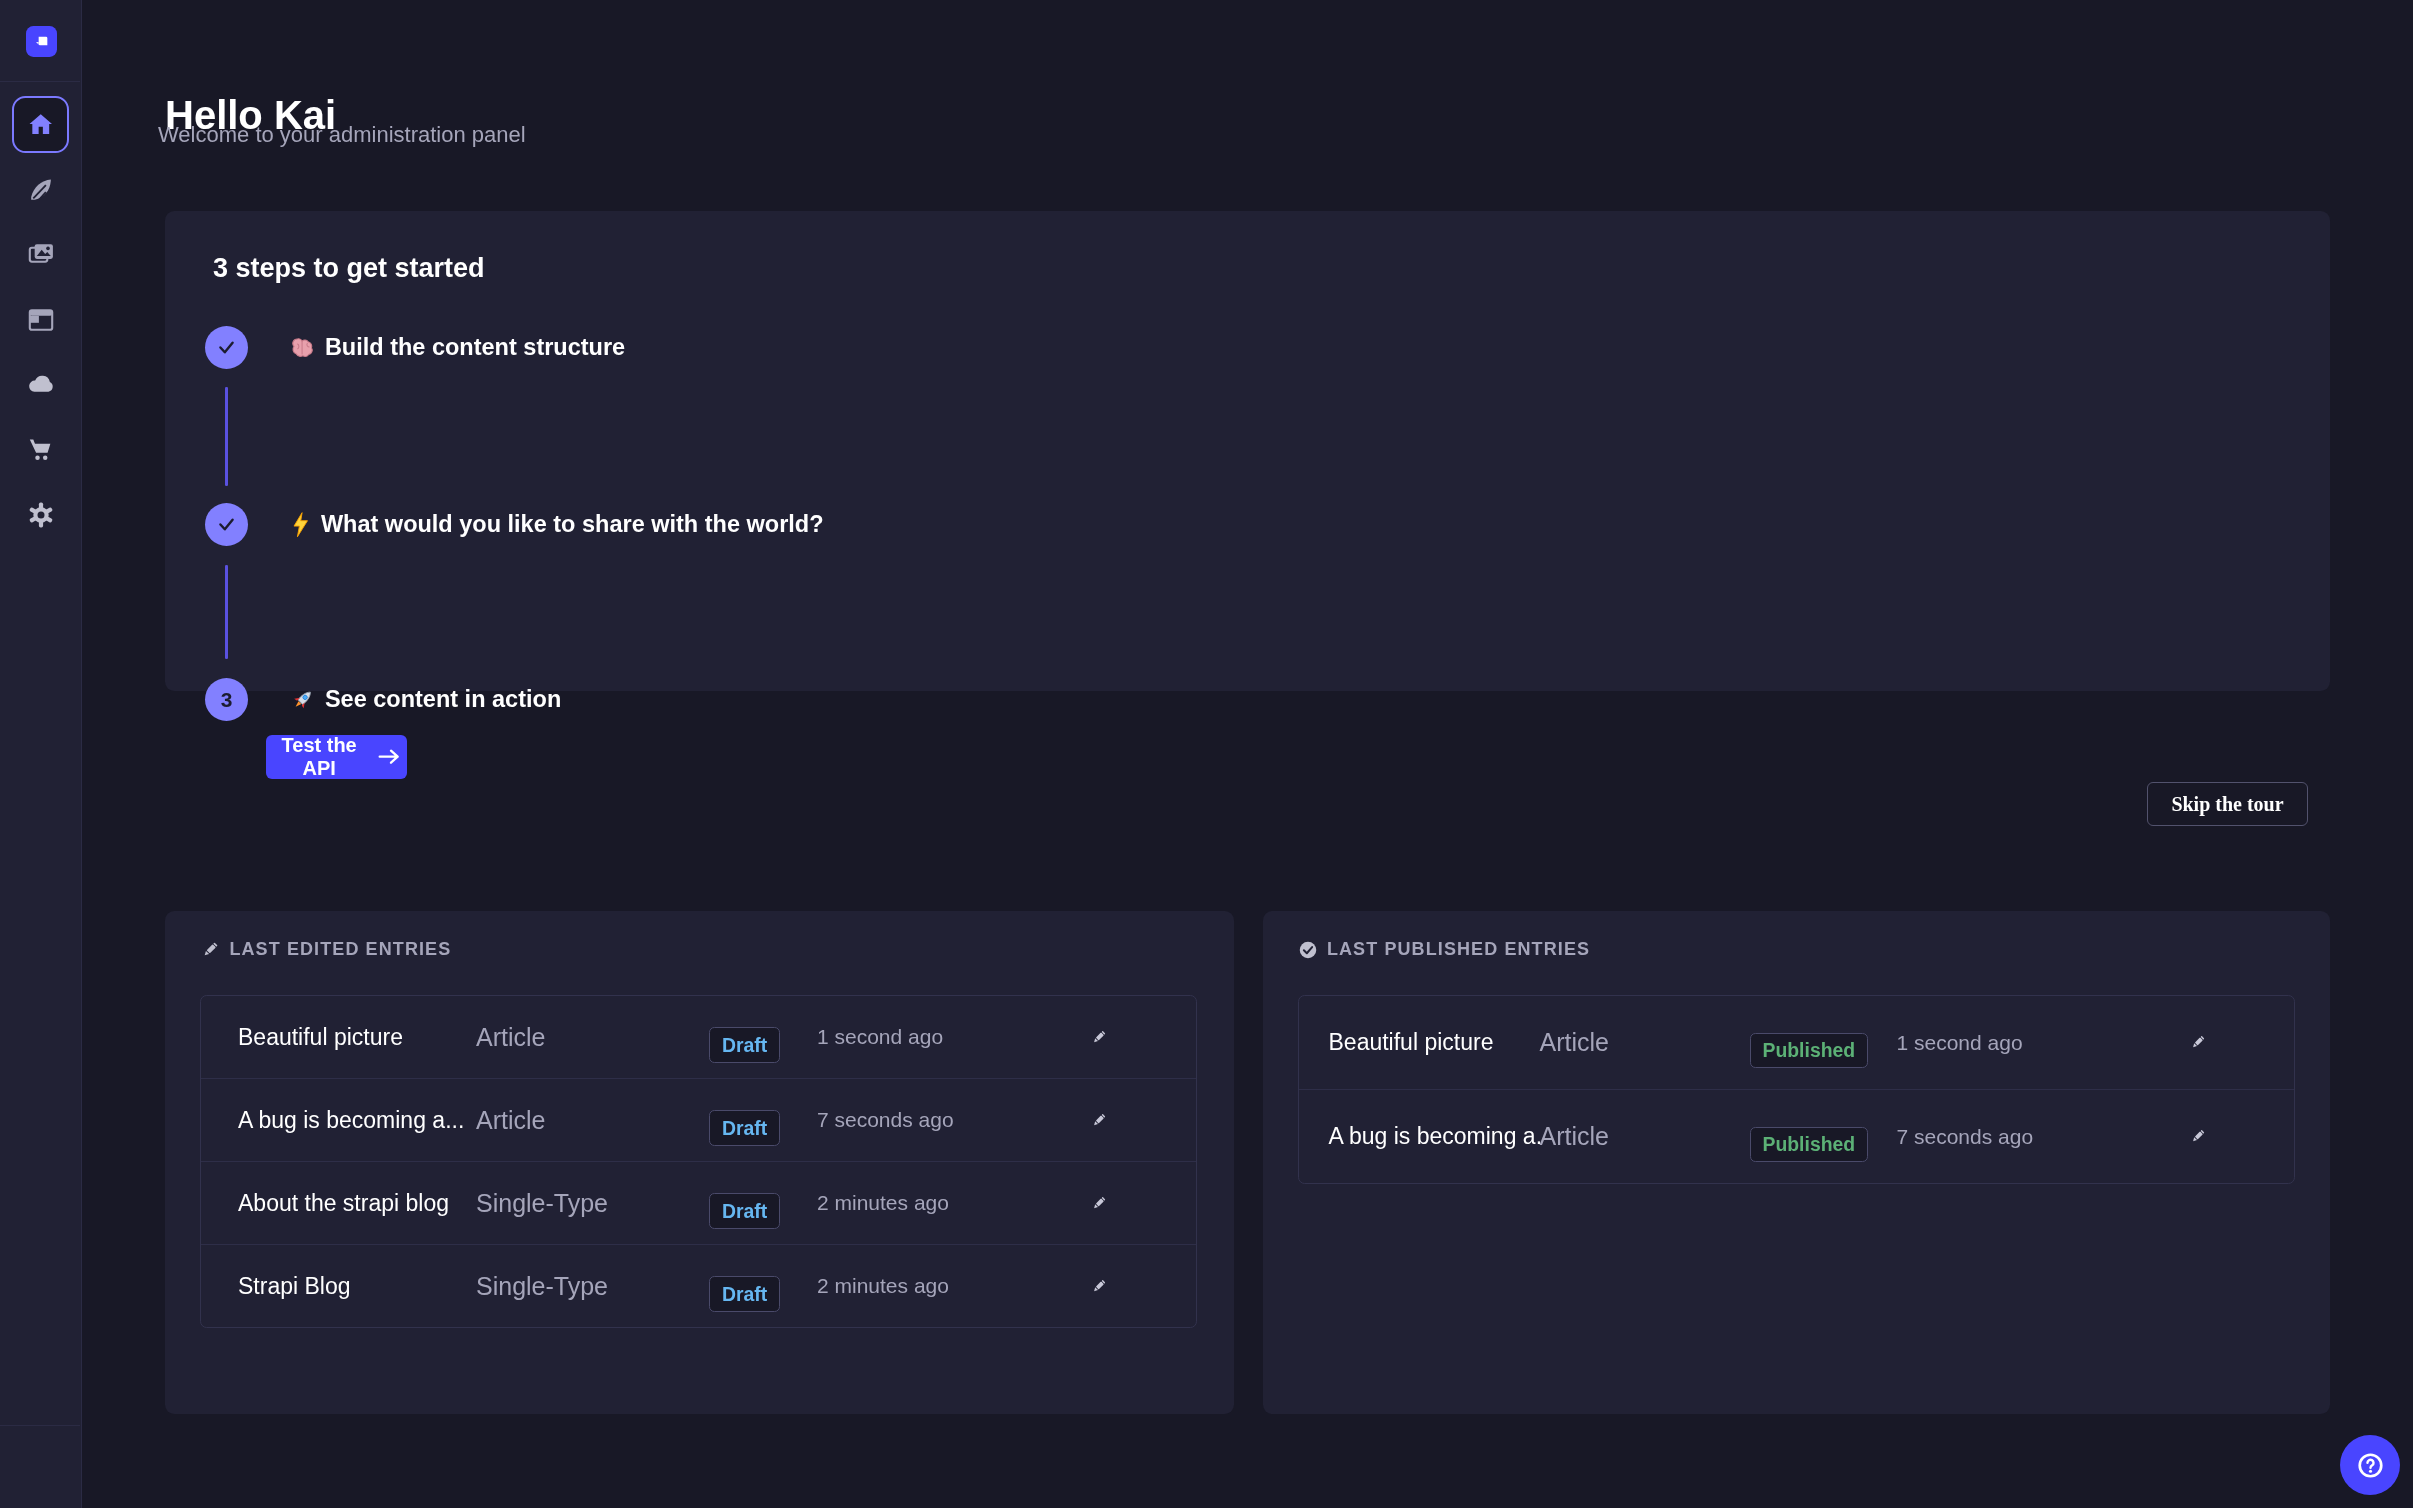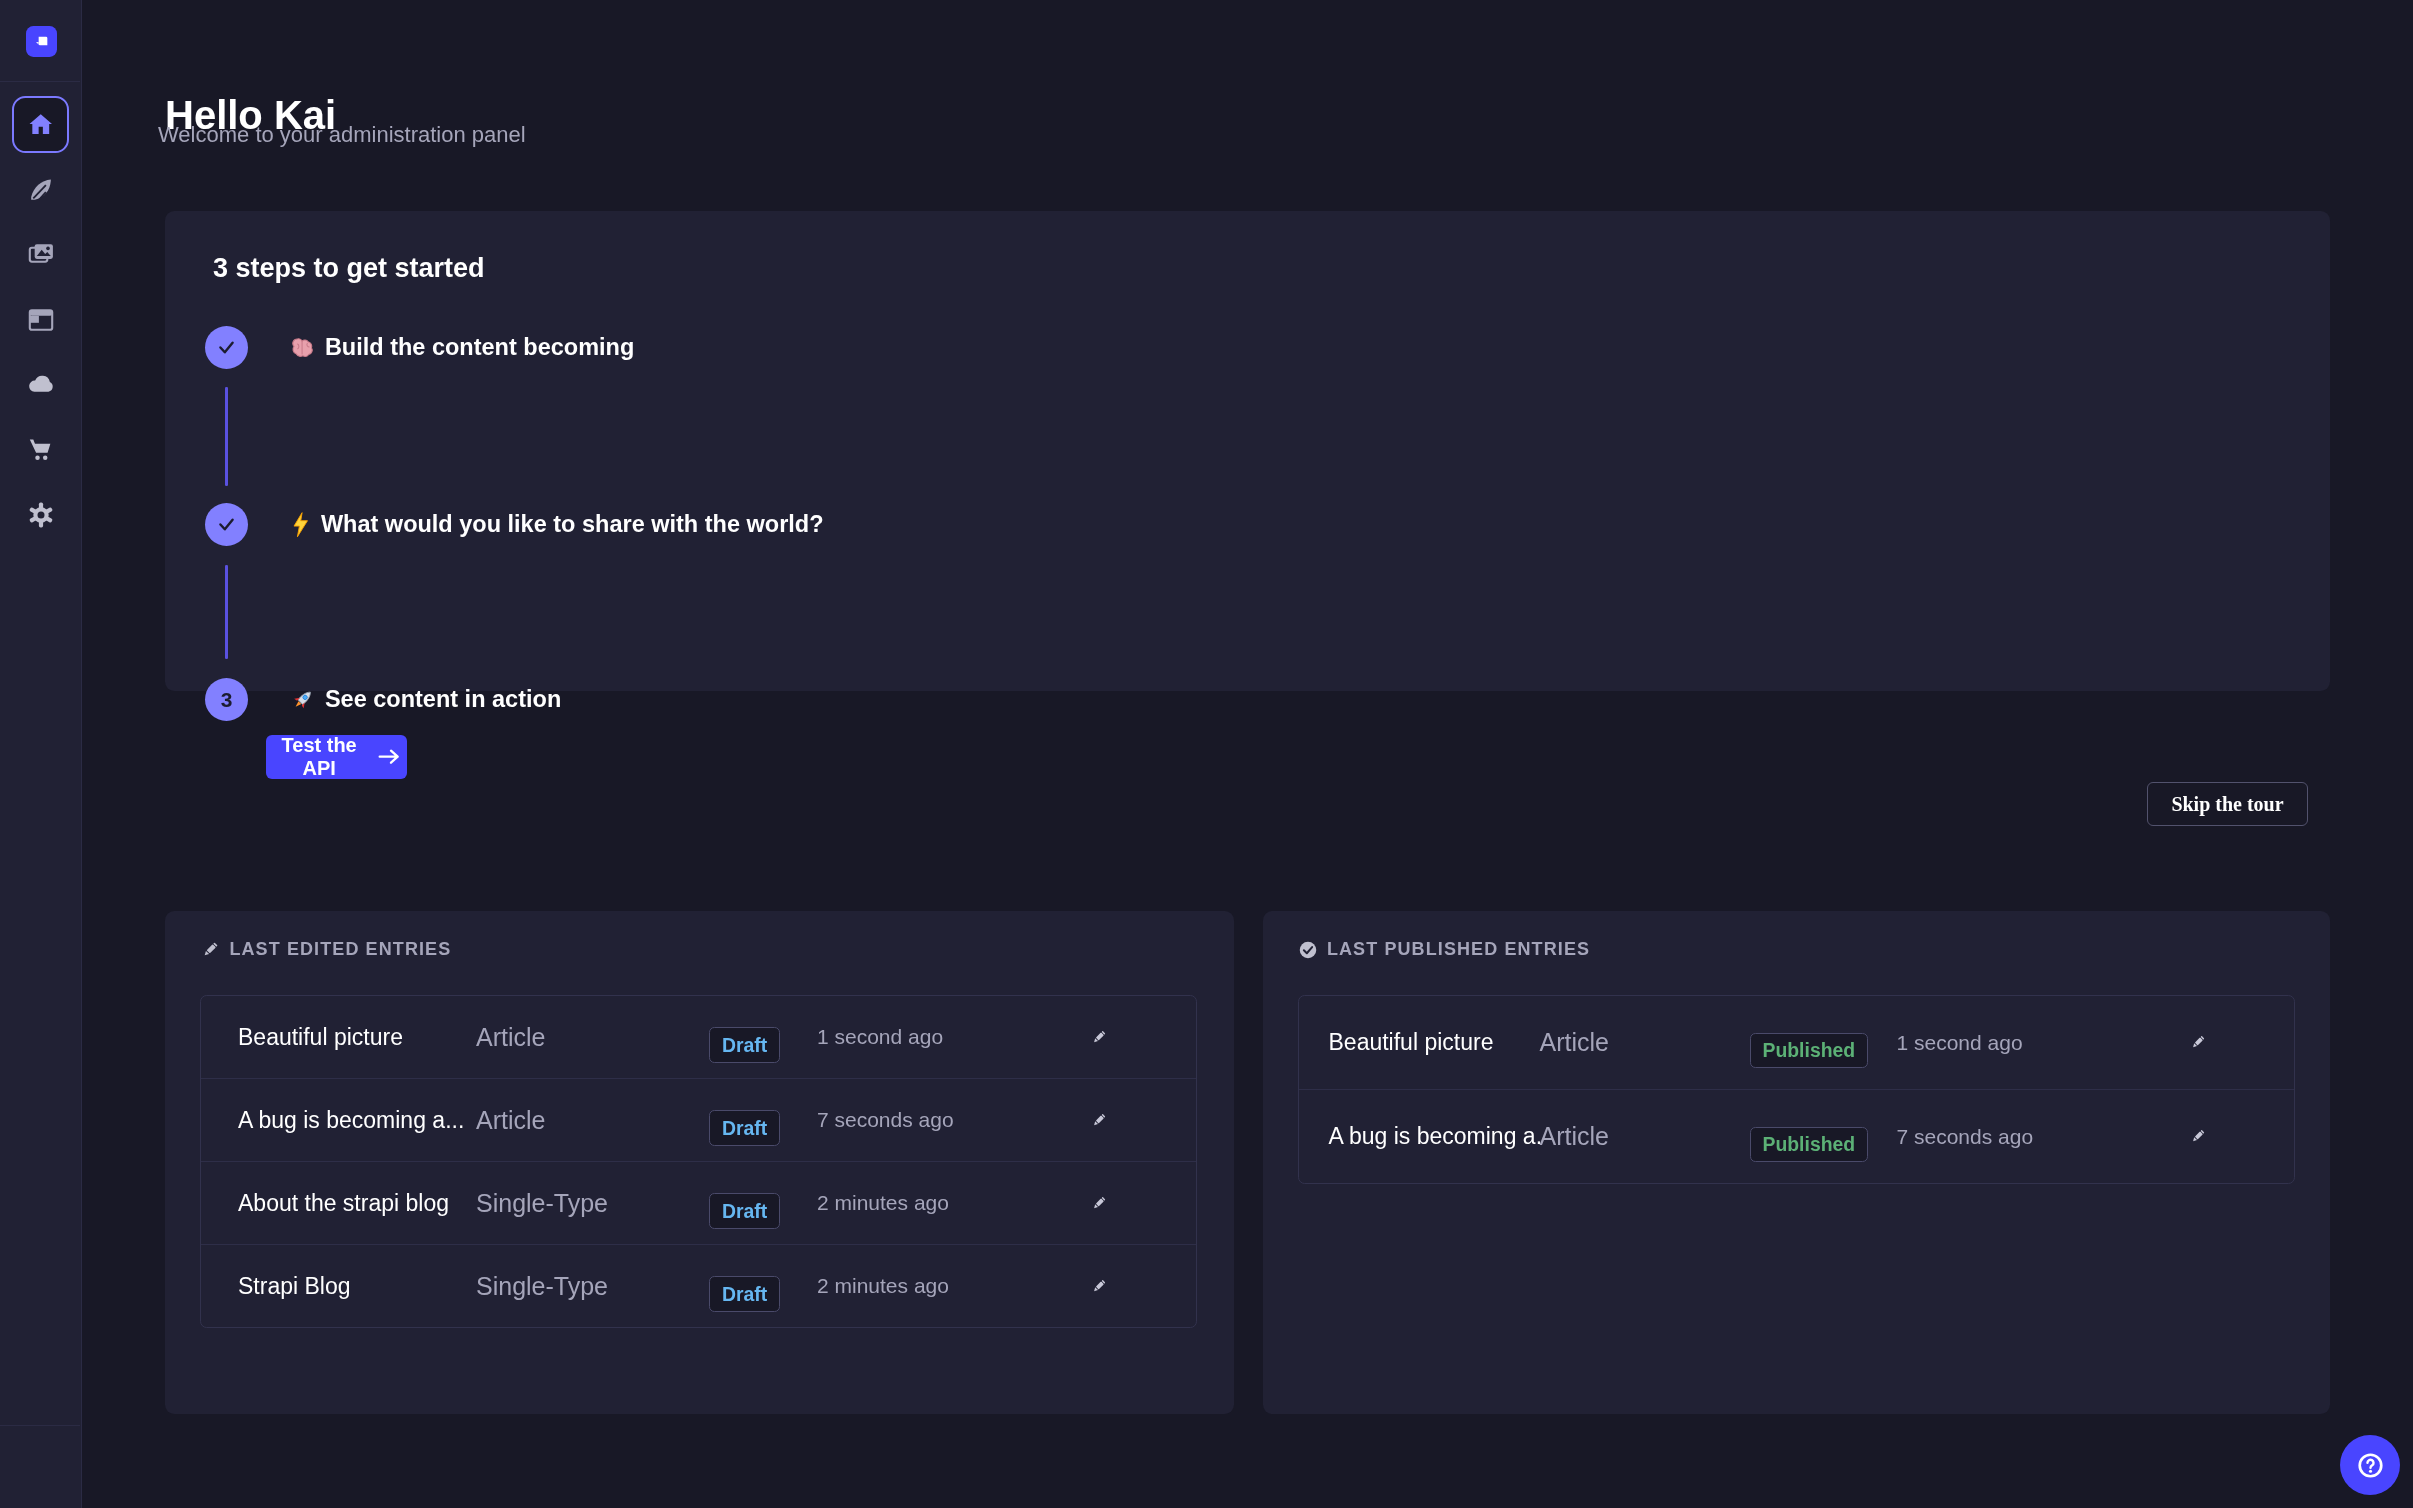--- a/index.html
+++ b/index.html
@@ -209,21 +209,21 @@
         </svg>
     </span>
   </div>
   <div class="step-label" style="top:115px">
     <span>
       <svg width="25.5" height="25.5" viewBox="0 0 38 38">
         <path d="M11 6 a6 6 0 0 1 7 3 a6 6 0 0 1 9 1 a7 7 0 0 1 5 9 a6.5 6.5 0 0 1 -4 10 a7 7 0 0 1 -9 2 a8 8 0 0 1 -10 -3 a7 7 0 0 1 -3 -11 a6.5 6.5 0 0 1 5 -11 z" fill="#e8a0ac" stroke="#c97b8a" stroke-width="1.6"></path>
         <path d="M18 9 v20 M11 13 c3 2 3 6 0 8 M26 12 c-2 3 0 6 3 6" stroke="#c97b8a" stroke-width="1.6" fill="none"></path>
       </svg>
     </span>
-    <span>Build the content becoming</span>
+    <span>Build the content structure</span>
   </div>
   <div class="connector" style="top:176px;height:99px"></div>
 
   <div class="step-circle" style="top:292px">
     <span>
       <svg width="23" height="23" viewBox="0 0 34 34">
           <path d="M8 17 L14.5 24 L26 10" fill="none" stroke="#1c1c30" stroke-width="3.6" stroke-linecap="round" stroke-linejoin="round"></path>
         </svg>
     </span>
   </div>

